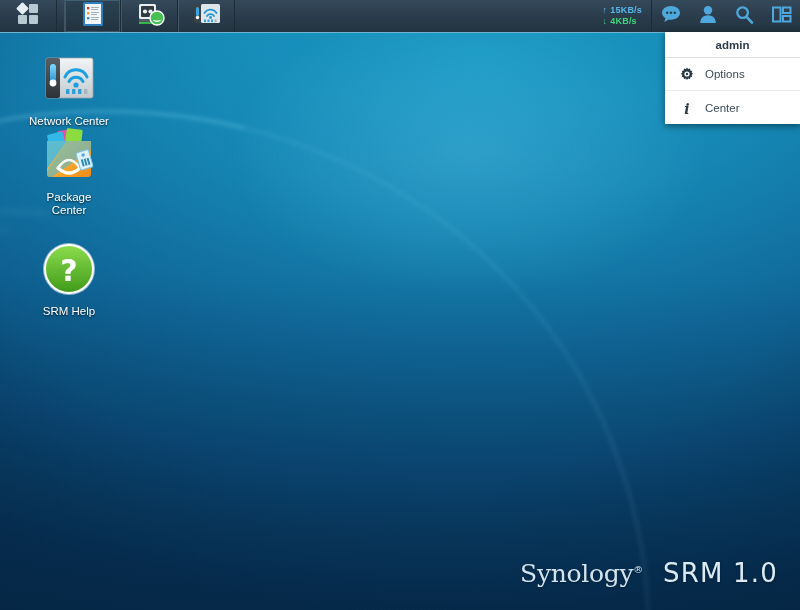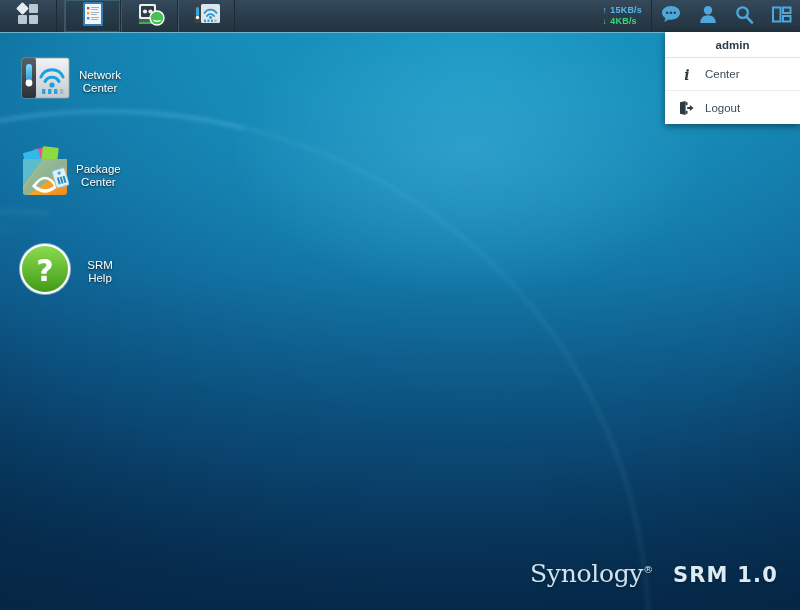--- a/index.html
+++ b/index.html
@@ -110,21 +110,21 @@
   .net-dn{ color:#3fd37a; }
   .arrow{ font-size:9px; line-height:9px; }
   .sysicon{
     width:37px; height:32px;
     display:flex; align-items:center; justify-content:center;
   }
 
   
   .dicon{
     position:absolute; width:110px;
-    display:flex; flex-direction:row; align-items:center;
+    display:flex; flex-direction:column; align-items:center;
     text-align:center;
     z-index:10;
   }
   .dicon .glyph{ width:62px; height:62px; position:relative; }
   .dicon .lbl{
     margin-top:5px;
     color:#ffffff; font-size:11.5px; line-height:13px;
     text-shadow:0 1px 2px rgba(0,0,0,.75);
   }
 
@@ -159,21 +159,21 @@
   #logo .syn{
     font-family:"DejaVu Serif", serif;
     font-size:25px; color:rgba(226,242,252,.93);
     letter-spacing:-.3px;
     text-shadow:0 1px 3px rgba(0,0,0,.3);
     position:relative;
   }
   #logo .reg{ font-size:10px; vertical-align:super; }
   #logo .srm{
     font-family:"DejaVu Sans", sans-serif;
-    font-weight:bold; font-size:21px;
+    font-weight:normal; font-size:26px;
     color:rgba(232,245,253,.95);
     letter-spacing:1.2px;
     text-shadow:0 1px 3px rgba(0,0,0,.3);
   }
 </style>
 </head>
 <body>
 
 <div id="desktop">
   <div class="wash"></div>
@@ -216,21 +216,21 @@
         <rect x="28" y="41" width="3.4" height="5" rx="0.6"></rect>
         <rect x="34" y="41" width="3.4" height="5" rx="0.6"></rect>
         <rect x="40" y="41" width="3.4" height="5" rx="0.6"></rect>
         <rect x="46" y="41" width="3.4" height="5" rx="0.6" fill="#a9b5bc"></rect>
       </g>
     </svg>
   </div>
   <div class="lbl">Network Center</div>
 </div>
 
-<div class="dicon" style="left:14px; top:142px;">
+<div class="dicon" style="left:14px; top:124px;">
   <div class="glyph">
     <svg width="62" height="62" viewBox="0 0 62 62">
       <defs>
         <linearGradient id="bagg" x1="0" y1="0" x2="1" y2="1">
           <stop offset="0" stop-color="#ffc93e"></stop>
             <stop offset="1" stop-color="#f08a1c"></stop>
         </linearGradient>
       </defs>
       <rect x="20" y="6" width="17" height="14" rx="1.5" fill="#e94fa3" transform="rotate(-8 28 13)"></rect>
       <rect x="28" y="5" width="16" height="14" rx="1.5" fill="#8ddc3f" transform="rotate(7 36 12)"></rect>
@@ -405,41 +405,39 @@
         </svg>
       </span>
     </div>
 
   </div>
 </div>
 
 <div id="usermenu">
   <div class="mhead">admin</div>
 
+  <div class="mitem">
+    <span class="mico">
+      <svg width="14" height="14" viewBox="0 0 14 14">
+        <path d="M7 0.6 l1.1 1.5 1.8 -.5 .5 1.8 1.8 .5 -.5 1.8 1.5 1.1 -1.5 1.1 .5 1.8 -1.8 .5 -.5 1.8 -1.8 -.5 -1.1 1.5 -1.1 -1.5 -1.8 .5 -.5 -1.8 -1.8 -.5 .5 -1.8 -1.5 -1.1 1.5 -1.1 -.5 -1.8 1.8 -.5 .5 -1.8 1.8 .5 z" fill="#2c3c47"></path>
+        <circle cx="7" cy="7" r="2.6" fill="#ffffff"></circle>
+        <circle cx="7" cy="7" r="1.2" fill="#2c3c47"></circle>
+      </svg>
+    </span>
+    <span>Options</span>
+  </div>
 
 
   <div class="mitem">
     <span class="mico">
       <svg width="14" height="14" viewBox="0 0 14 14">
         <text x="7" y="12.5" text-anchor="middle" font-family="DejaVu Serif, serif" font-size="14" font-style="italic" font-weight="bold" fill="#2c3c47">i</text>
       </svg>
     </span>
     <span>Center</span>
   </div>
 
-  <div class="mitem">
-    <span class="mico">
-      <svg width="15" height="14" viewBox="0 0 15 14">
-        <path d="M1 1.3 L6.6 0 V14 L1 12.7 Z" fill="#2c3c47"></path>
-        <rect x="6.6" y="1.2" width="1.9" height="3" fill="#2c3c47"></rect>
-        <rect x="6.6" y="9.8" width="1.9" height="3" fill="#2c3c47"></rect>
-        <rect x="8.2" y="6" width="3.6" height="2" fill="#2c3c47"></rect>
-        <path d="M10.8 4 L14.6 7 L10.8 10 Z" fill="#2c3c47"></path>
-      </svg>
-    </span>
-    <span>Logout</span>
-  </div>
 </div>
 
 <div id="logo">
   <span class="syn"><span>Synology</span><span class="reg">®</span></span>
   <span class="srm">SRM 1.0</span>
 </div>
 
 </body></html>

